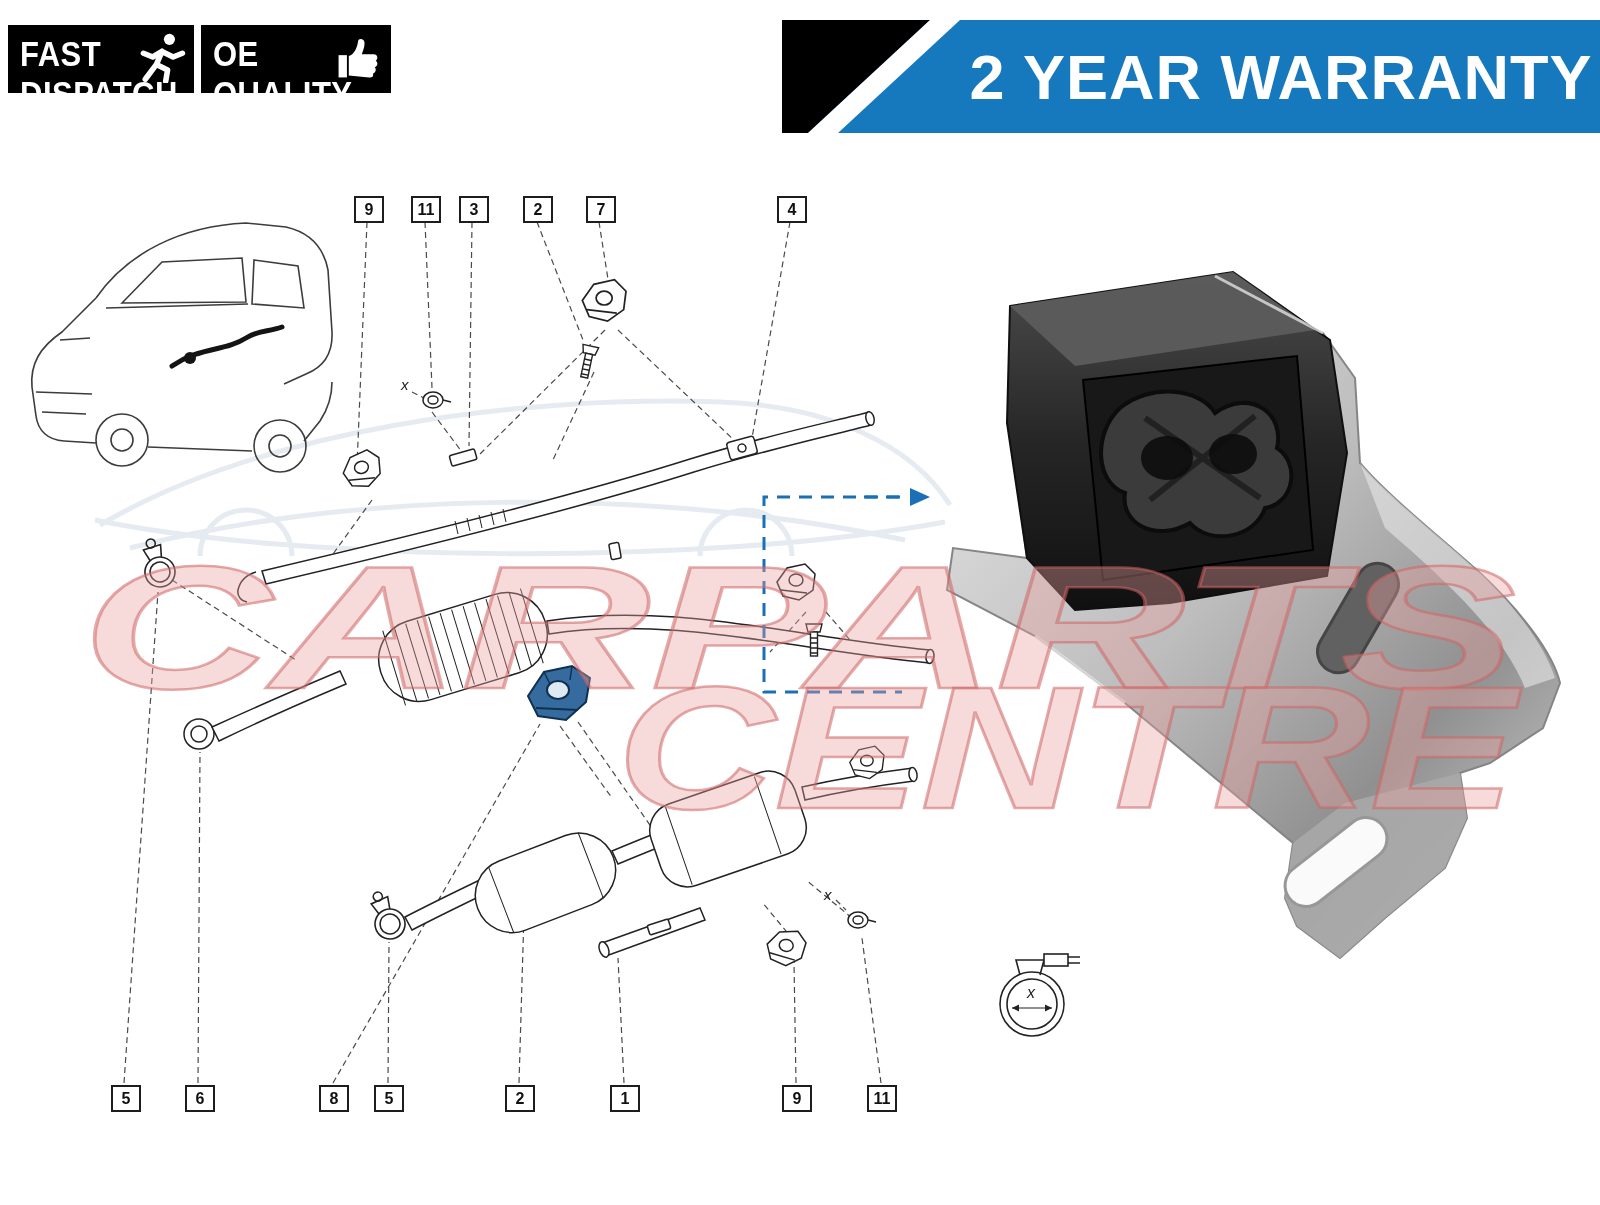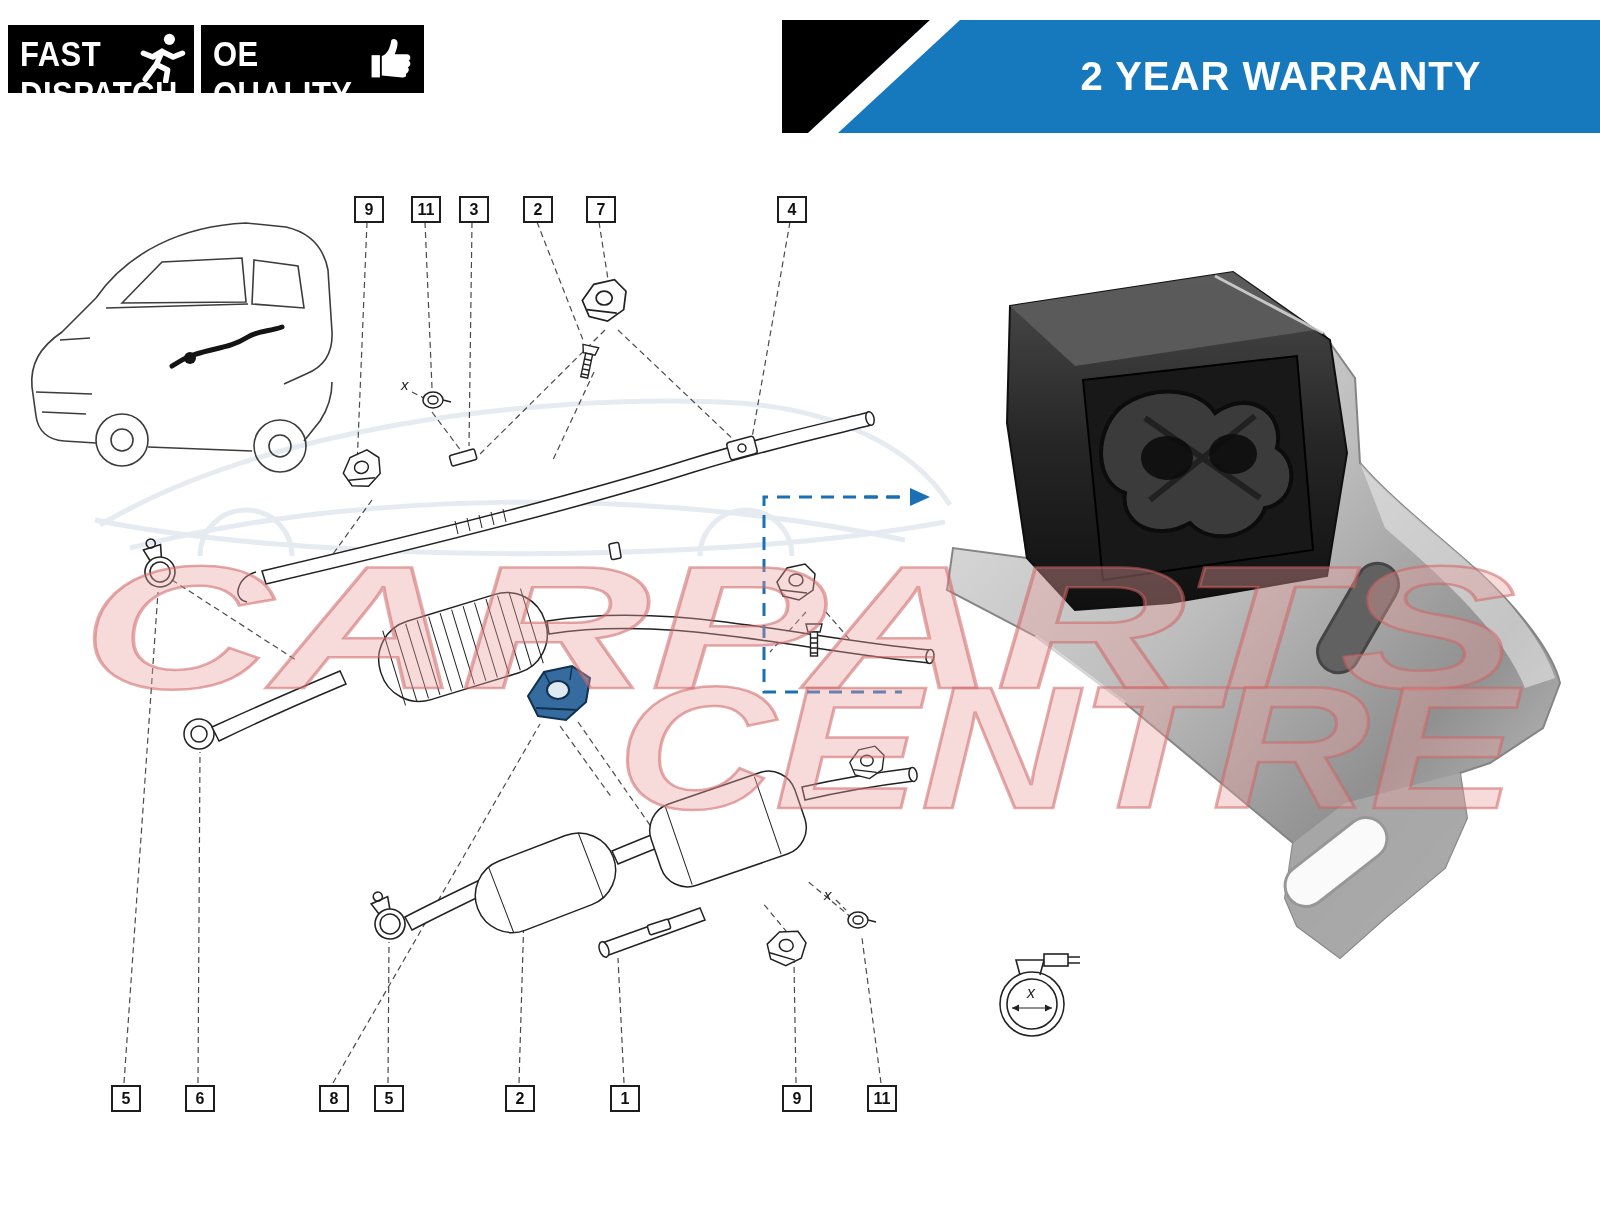--- a/index.html
+++ b/index.html
@@ -3,30 +3,30 @@
 <meta charset="utf-8">
 <style>
   html,body{margin:0;padding:0;background:#fff;}
   .canvas{
     position:relative;width:1600px;height:1205px;background:#ffffff;overflow:hidden;
     font-family:"Liberation Sans",sans-serif;
   }
   
   .badge{position:absolute;top:25px;height:68px;background:#000;color:#fff;z-index:10;}
   .badge-fast{left:8px;width:186px;}
-  .badge-oe{left:201px;width:190px;padding-left:33px;}
+  .badge-oe{left:201px;width:190px;}
   .badge-text{position:absolute;left:12px;top:10px;font-weight:bold;font-size:31px;
     line-height:1.13;letter-spacing:.5px;transform:scaleY(1.12);transform-origin:left top;white-space:nowrap;}
   .badge-text span{display:block;}
   .badge-icon{position:absolute;right:6px;top:6px;width:52px;height:52px;}
   
   .banner{position:absolute;left:782px;top:20px;width:818px;height:113px;background:#1779bd;z-index:10;}
   .banner-corner{position:absolute;left:0;top:0;}
   .banner-text{position:absolute;left:180px;right:0;top:0;height:113px;display:flex;align-items:center;
-    justify-content:center;color:#fff;font-weight:bold;font-size:40px;letter-spacing:1px;white-space:nowrap;}
+    justify-content:center;color:#fff;font-weight:bold;font-size:63px;letter-spacing:1px;white-space:nowrap;}
   
   .diagram-svg{position:absolute;left:0;top:0;z-index:1;}
   .photo-svg{position:absolute;left:915px;top:258px;z-index:2;}
   
   .plabel{position:absolute;width:26px;height:23px;background:#fff;border:2px solid #1d1d1d;z-index:4;
     display:flex;align-items:center;justify-content:center;font-weight:bold;font-size:16px;color:#111;}
   
   .watermark{position:absolute;left:0;right:0;top:540px;z-index:6;pointer-events:none;text-align:right;
     padding-right:84px;font-style:italic;font-weight:bold;line-height:1;}
   .wm-line{display:block;color:rgba(235,158,158,0.38);-webkit-text-stroke:2.5px rgba(206,100,100,0.55);

